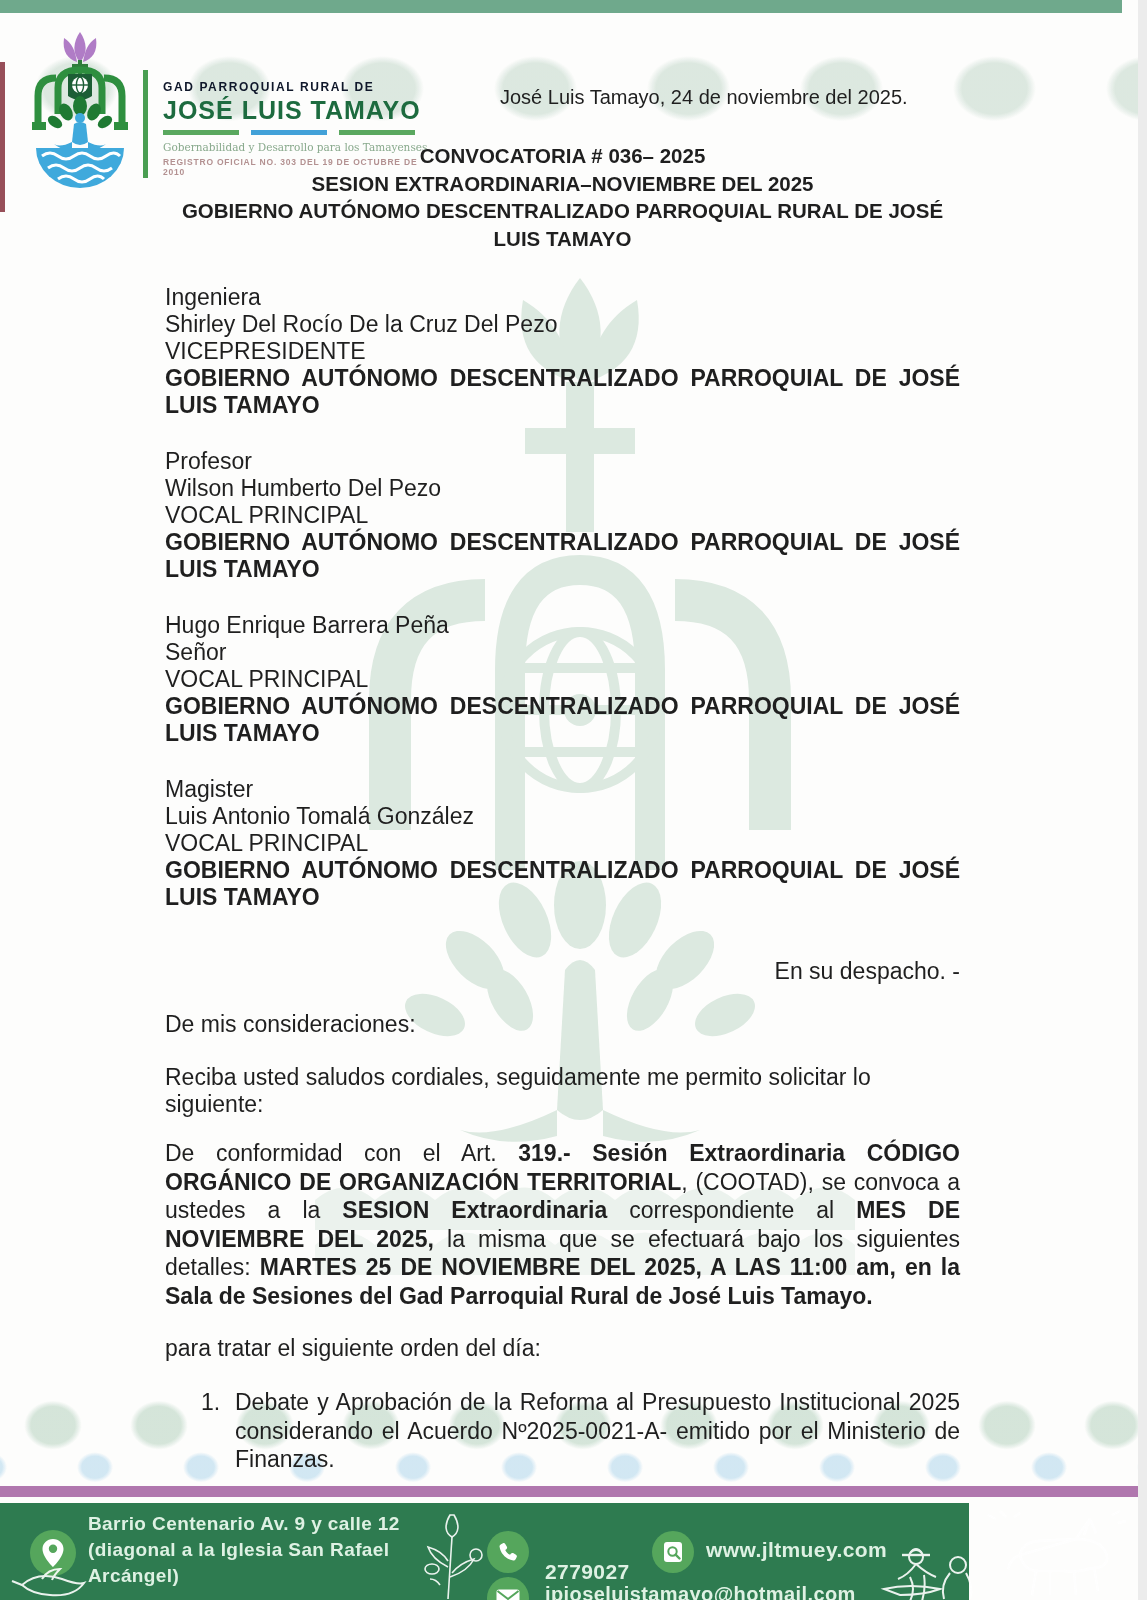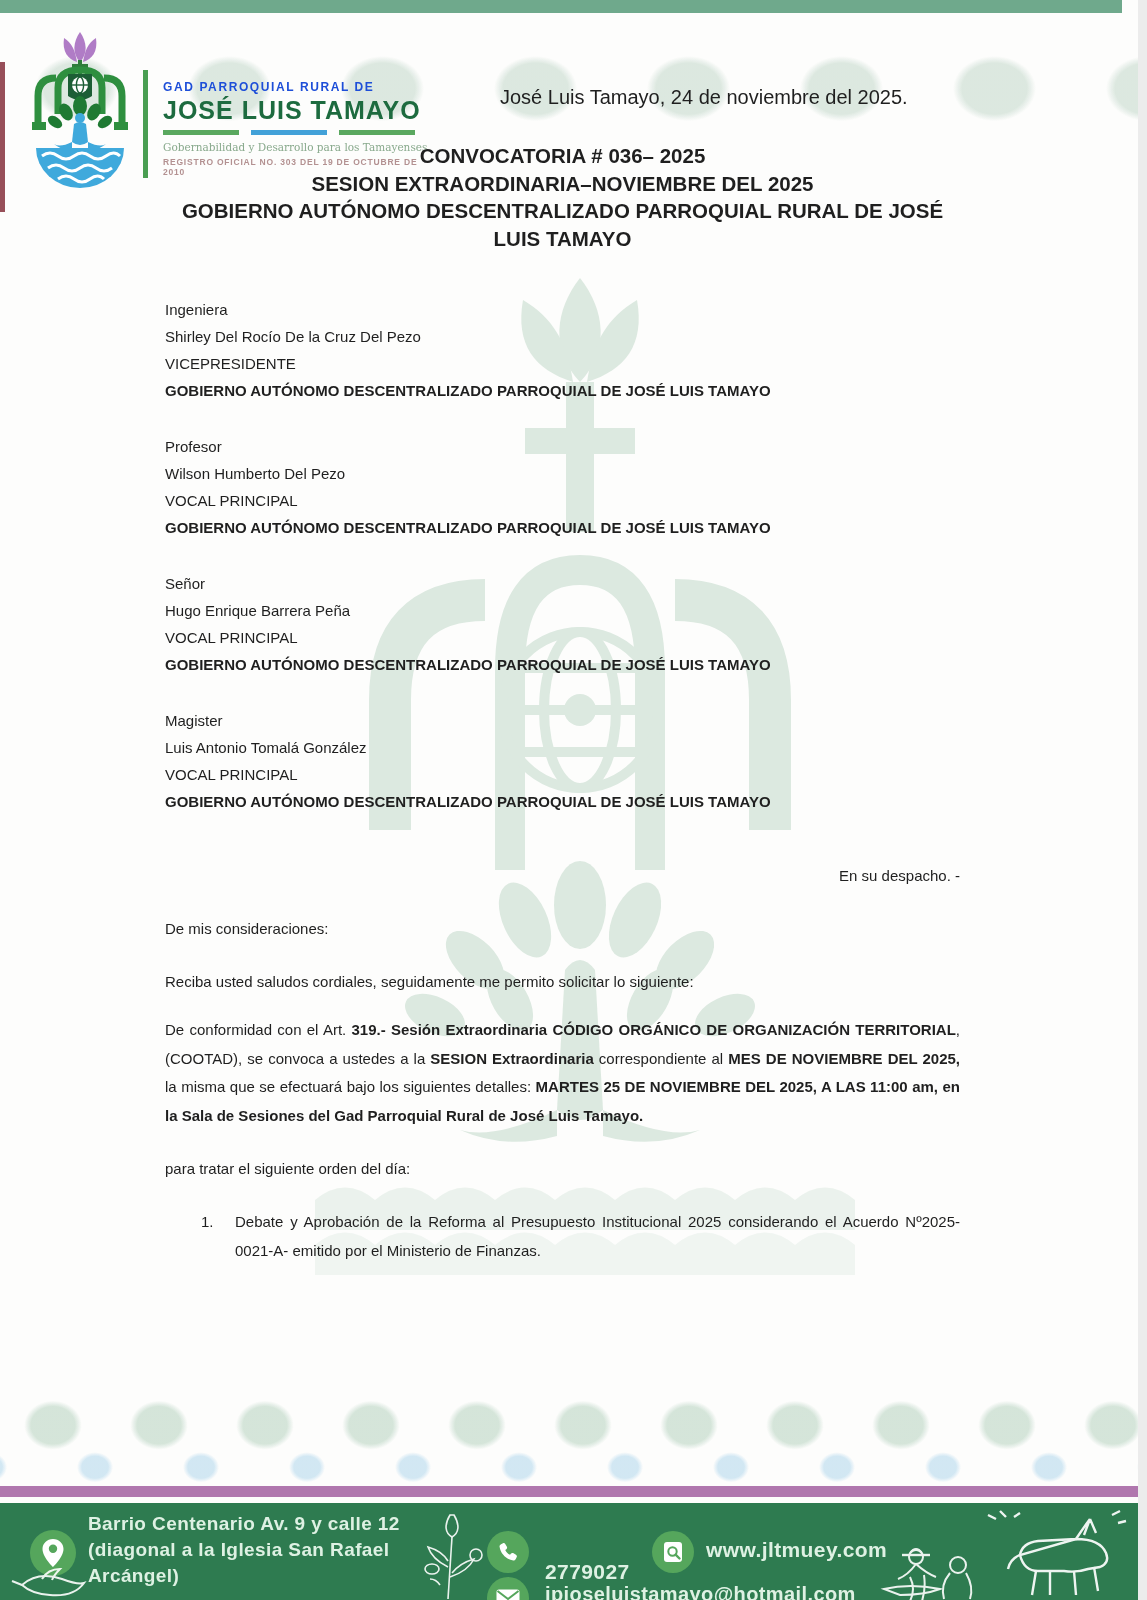--- a/index.html
+++ b/index.html
@@ -27,47 +27,47 @@
       radial-gradient(ellipse 24px 20px at 50% 70%, rgba(150,201,231,.42) 0 55%, rgba(150,201,231,0) 75%);
     background-size:106px 96px, 106px 96px;
     background-position:0 0, 42px 18px;
   }
   .crest-watermark{ position:absolute; left:255px; top:270px; width:650px; height:1010px; z-index:0; }
   
   .letterhead{ position:absolute; left:0; top:0; z-index:2; }
   .crest-logo{ position:absolute; left:24px; top:30px; width:112px; height:162px; }
   .lh-divider{ position:absolute; left:143px; top:70px; width:5px; height:108px; background:#4a9e52; }
   .lh-text{ position:absolute; left:163px; top:80px; width:270px; }
-  .lh-orgtype{ font-size:12px; letter-spacing:1.6px; color:#1d4ed8; font-weight:bold; }
+  .lh-orgtype{ font-size:12px; letter-spacing:1.6px; color:#0f172a; font-weight:bold; }
   .lh-orgname{ font-size:25px; letter-spacing:1px; color:#1d6b3f; font-weight:bold; margin-top:2px; }
   .lh-rules{ display:flex; gap:12px; margin-top:5px; width:252px; }
   .lh-rules span{ height:5px; flex:1; }
   .lh-rules .g{ background:#5aa85f; } .lh-rules .b{ background:#42a1d8; }
   .lh-tagline{ margin-top:6px; font-family:"DejaVu Serif", serif; font-size:10.5px; color:#88a98c; }
   .lh-registry{ margin-top:4px; font-size:8.5px; letter-spacing:.8px; color:#b39191; font-weight:bold; }
   
   .date-line{ position:absolute; left:500px; top:86px; font-size:20px; z-index:2; }
   .title-block{ position:absolute; left:165px; top:142px; width:795px; text-align:center;
                 font-weight:bold; font-size:20.5px; line-height:27.5px; z-index:2; }
   
-  .content{ position:absolute; left:165px; top:296px; width:795px; font-size:15px; line-height:27px; z-index:2; }
+  .content{ position:absolute; left:165px; top:284px; width:795px; font-size:23px; line-height:27px; z-index:2; }
   .recipient{ margin-bottom:29px; }
   .recipient .org{ font-weight:bold; text-align:justify; }
   .recipient .role{ font-weight:normal; }
   .despacho{ margin-top:47px;text-align:right; }
   .plain{ margin-bottom:21px; }
   .spaced{ margin-top:26px; }
   .para{ text-align:justify; margin-top:15px; line-height:28.5px; }
   .para b{ font-weight:bold; }
   .order-intro{ margin-top:25px; }
   .agenda-item{ position:relative; margin-top:26px; padding-left:70px; text-align:justify; line-height:28.5px; }
   .agenda-item .num{ position:absolute; left:36px; top:0; }
   
   .purple-stripe{ position:absolute; left:0; top:1486px; width:1147px; height:11px; background:#b077ae; z-index:5; }
-  .green-bar{ position:absolute; left:0; top:1503px; width:1147px; height:97px; background:#2e7b50; z-index:5;padding-left:48px; }
+  .green-bar{ position:absolute; left:0; top:1503px; width:969px; height:97px; background:#2e7b50; z-index:5;padding-left:48px; }
   .green-bar .ftxt{ color:#def1e3; font-weight:bold; letter-spacing:.4px; }
   .f-address{ position:absolute; left:88px; top:8px; font-size:19px; line-height:26px; }
   .f-icon{ position:absolute; }
   .f-phone-text{ position:absolute; left:545px; top:28px; font-size:21px;margin-top:29px; }
   .f-web-text{ position:absolute; left:706px; top:35px; font-size:21px; }
   .f-mail-text{ position:absolute; left:545px; top:80px; font-size:20px; }
   .icon-circle{ width:42px; height:42px; border-radius:50%; background:#55a65c; display:flex; align-items:center; justify-content:center; }
 </style>
 </head>
 <body>
@@ -192,22 +192,22 @@
     </div>
 
     <div class="recipient">
       <div>Profesor</div>
       <div>Wilson Humberto Del Pezo</div>
       <div class="role">VOCAL PRINCIPAL</div>
       <div class="org">GOBIERNO AUTÓNOMO DESCENTRALIZADO PARROQUIAL DE JOSÉ LUIS TAMAYO</div>
     </div>
 
     <div class="recipient">
+      <div>Hugo Enrique Barrera Peña</div>
       <div>Señor</div>
-      <div>Hugo Enrique Barrera Peña</div>
       <div class="role">VOCAL PRINCIPAL</div>
       <div class="org">GOBIERNO AUTÓNOMO DESCENTRALIZADO PARROQUIAL DE JOSÉ LUIS TAMAYO</div>
     </div>
 
     <div class="recipient">
       <div>Magister</div>
       <div>Luis Antonio Tomalá González</div>
       <div class="role">VOCAL PRINCIPAL</div>
       <div class="org">GOBIERNO AUTÓNOMO DESCENTRALIZADO PARROQUIAL DE JOSÉ LUIS TAMAYO</div>
     </div>

